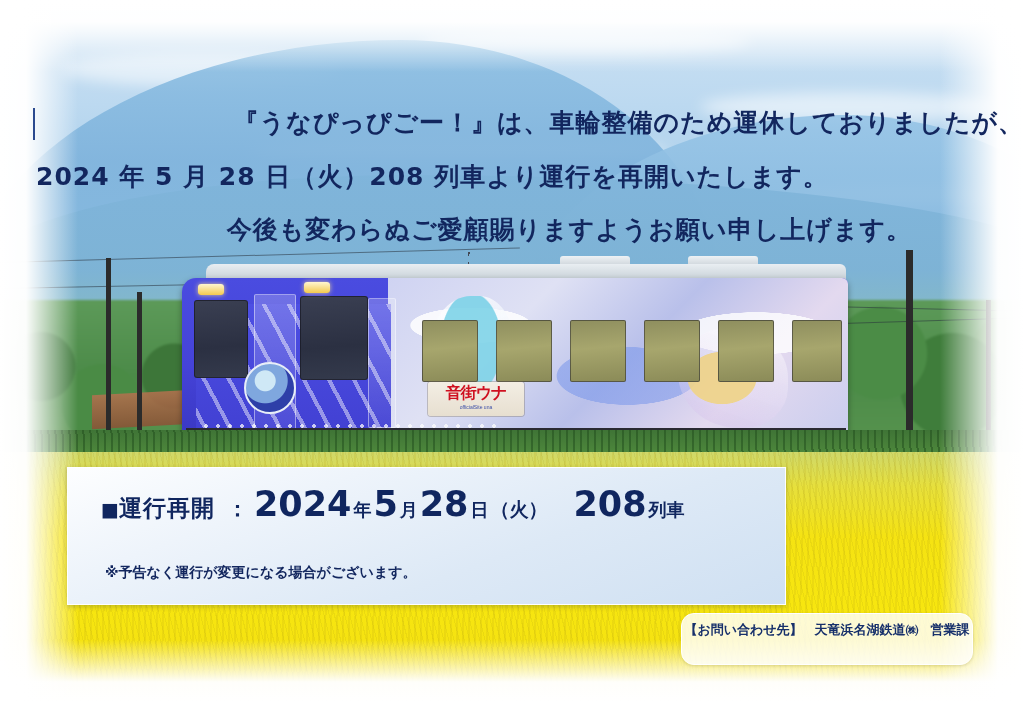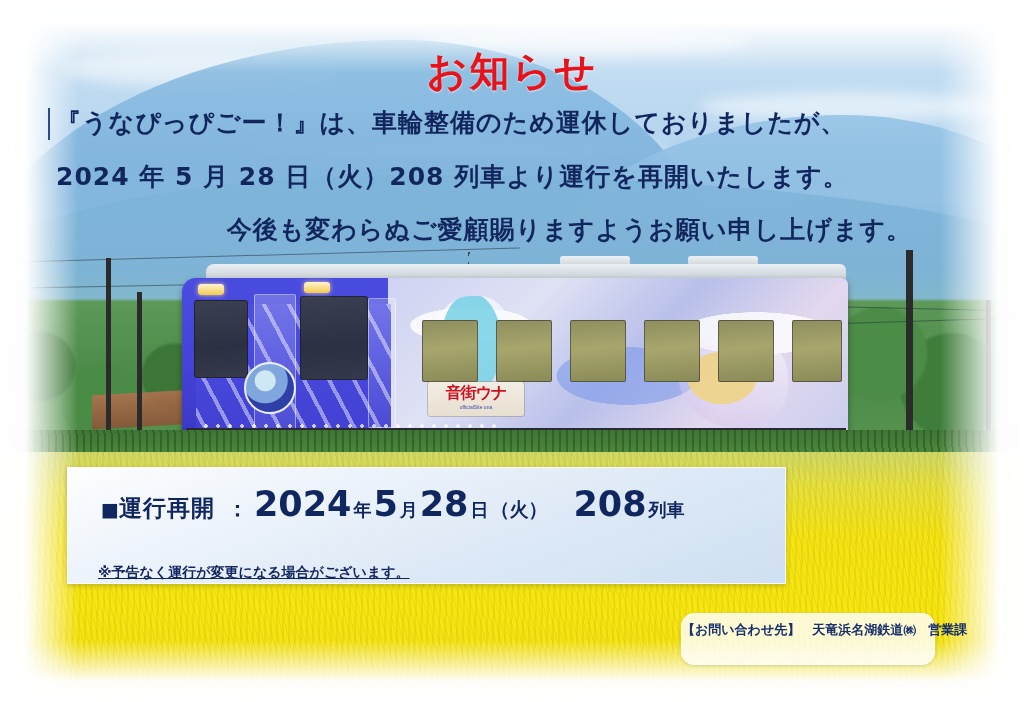--- a/index.html
+++ b/index.html
@@ -243,31 +243,31 @@
     text-shadow:0 1px 2px rgba(255,255,255,.7);
   }
 
   .body-block { position:absolute; left:0; top:106px; width:1024px; }
   .body-line {
     font-family:"DejaVu Sans", sans-serif;
     font-size:25px; font-weight:700; color:#12265e;
     letter-spacing:1px;
     white-space:nowrap;
   }
-  .line1 { margin-left:56px; position:relative; }
+  .line1 { margin-left:41px; position:relative;text-align:right; }
   .line1::before {
     content:""; position:absolute; left:-8px; top:2px;
     width:2px; height:32px; background:#2b4a8f;
   }
-  .line2 { margin-left:56px; margin-top:21px; }
+  .line2 { margin-left:36px; margin-top:21px; }
   .line3 { margin-left:56px; margin-top:20px; text-align:right; padding-right:112px; }
 
   
   #info-panel {
-    position:absolute; left:67px; top:467px; width:719px; height:117px;
+    position:absolute; left:67px; top:467px; width:719px; height:138px;
     background:linear-gradient(160deg,#fdfeff 0%,#eef4fb 28%,#dde9f6 62%,#cfe0f2 100%);
     border:1px solid #ffffff;
     box-shadow:0 2px 5px rgba(20,40,80,.22);
   }
   .ip-main {
     position:absolute; left:33px; top:16px;
     white-space:nowrap;
     color:#10265f;
     font-family:"DejaVu Sans", sans-serif;
     font-weight:700;
@@ -281,30 +281,30 @@
   .ip-main .gap { display:inline-block; width:26px; }
 
   .ip-route {
     position:absolute; right:27px; top:70px;
     white-space:nowrap;
     color:#12265e;
     font-family:"DejaVu Sans", sans-serif;
     font-size:17px; font-weight:700;
   }
   .ip-note {
-    position:absolute; left:30px; top:96px;
+    position:absolute; left:37px; top:96px;
     white-space:nowrap;
     color:#12265e;
     font-family:"DejaVu Sans", sans-serif;
-    font-size:14px; font-weight:700;text-decoration:underline;
+    font-size:14px; font-weight:700;
   }
 
   
   #contact-box {
-    position:absolute; left:681px; top:613px; width:254px; height:52px;
+    position:absolute; left:681px; top:613px; width:292px; height:52px;
     background:rgba(255,255,255,.82);
     border:1.5px solid #ffffff;
     border-radius:13px;
     box-shadow:0 1px 3px rgba(80,70,10,.18);
   }
   .cb-line {
     text-align:center; white-space:nowrap;
     color:#17306b;
     font-family:"DejaVu Sans", sans-serif;
     font-weight:700;
@@ -384,21 +384,20 @@
 
     <div class="grass"></div>
     <div class="field"></div>
     <div class="field-texture"></div>
   </div>
 
   <div id="vignette"></div>
 
   <div id="content">
 
-    <div class="headline">お知らせ</div>
 
     <div class="body-block">
       <div class="body-line line1">『うなぴっぴごー！』は、車輪整備のため運休しておりましたが、</div>
       <div class="body-line line2">2024 年 5 月 28 日（火）208 列車より運行を再開いたします。</div>
       <div class="body-line line3">今後も変わらぬご愛顧賜りますようお願い申し上げます。</div>
     </div>
 
     <div id="info-panel">
       <div class="ip-main">
         <span class="sq">■</span><span class="lbl">運行再開</span><span class="colon">：</span><span class="big">2024</span><span class="unit">年</span><span class="big">5</span><span class="unit">月</span><span class="big">28</span><span class="unit">日</span><span class="paren">（火）</span><span class="gap"></span><span class="big">208</span><span class="unit">列車</span>

